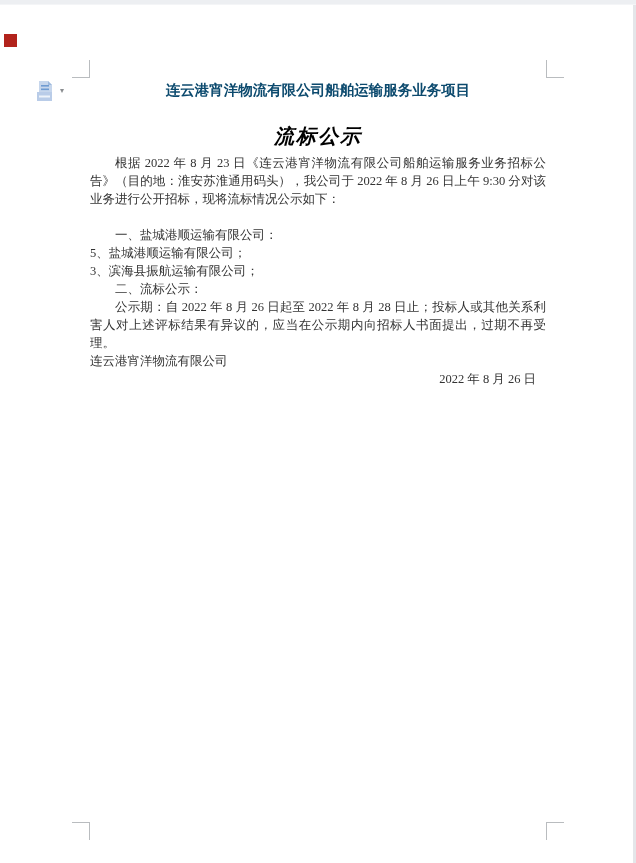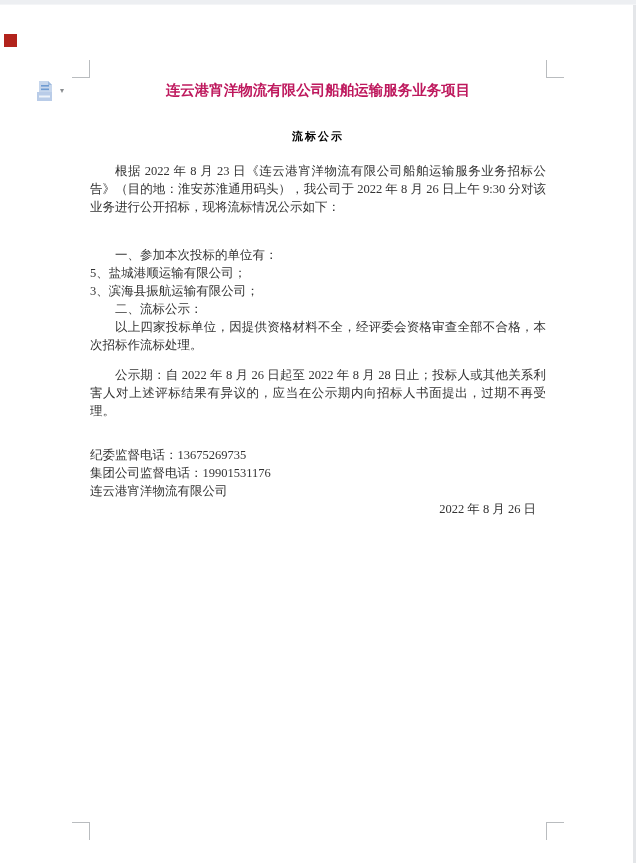--- a/index.html
+++ b/index.html
@@ -55,36 +55,37 @@
     width: 456px;
     font-size: 12.5px;
     line-height: 18px;
     text-align: justify;
   }
   .doc-title {
     font-family: "Liberation Sans", "DejaVu Sans", sans-serif;
     font-weight: bold;
     font-size: 14.5px;
     line-height: 20px;
-    color: #be185d;
+    color: #0c4a6e;
     text-align: center;
     margin-bottom: 26px;
   }
   .doc-subtitle {
     font-family: "Liberation Sans", "DejaVu Sans", sans-serif;
     font-weight: bold;
-    font-size: 11px;
+    font-size: 20px;
     letter-spacing: 2px;
     line-height: 20px;
     color: #000000;
     text-align: center;
-    margin-bottom: 16px;
+    margin-bottom: 8px;
+    font-style: italic;
   }
   p.indent { text-indent: 2em; }
-  p.gap-after { margin-bottom: 30px; }
+  p.gap-after { margin-bottom: 18px; }
   .reason-block { margin-bottom: 12px; }
   .phones { margin-top: 26px; }
   .sign-line  { }
   .date-line  { text-align: right; padding-right: 10px; }
 </style>
 </head>
 <body>
 
 <div class="top-strip"></div>
 <div class="right-edge"></div>
@@ -112,29 +113,24 @@
   <span class="paste-caret">▾</span>
 </div>
 
 <div class="doc-body">
   <div class="doc-title">连云港宵洋物流有限公司船舶运输服务业务项目</div>
 
   <div class="doc-subtitle">流标公示</div>
 
   <p class="indent gap-after">根据 2022 年 8 月 23 日《连云港宵洋物流有限公司船舶运输服务业务招标公告》（目的地：淮安苏淮通用码头），我公司于 2022 年 8 月 26 日上午 9:30 分对该业务进行公开招标，现将流标情况公示如下：</p>
 
-  <p class="indent">一、参加本次投标的单位有：</p>
+  <p class="indent">一、盐城港顺运输有限公司：</p>
   <p>5、盐城港顺运输有限公司；</p>
   <p>3、滨海县振航运输有限公司；</p>
   <p class="indent">二、流标公示：</p>
 
-  <p class="indent reason-block">以上四家投标单位，因提供资格材料不全，经评委会资格审查全部不合格，本次招标作流标处理。</p>
 
   <p class="indent">公示期：自 2022 年 8 月 26 日起至 2022 年 8 月 28 日止；投标人或其他关系利害人对上述评标结果有异议的，应当在公示期内向招标人书面提出，过期不再受理。</p>
 
-  <div class="phones">
-    <p>纪委监督电话：13675269735</p>
-    <p>集团公司监督电话：19901531176</p>
-  </div>
 
   <p class="sign-line">连云港宵洋物流有限公司</p>
   <p class="date-line">2022 年 8 月 26 日</p>
 </div>
 
 </body></html>

